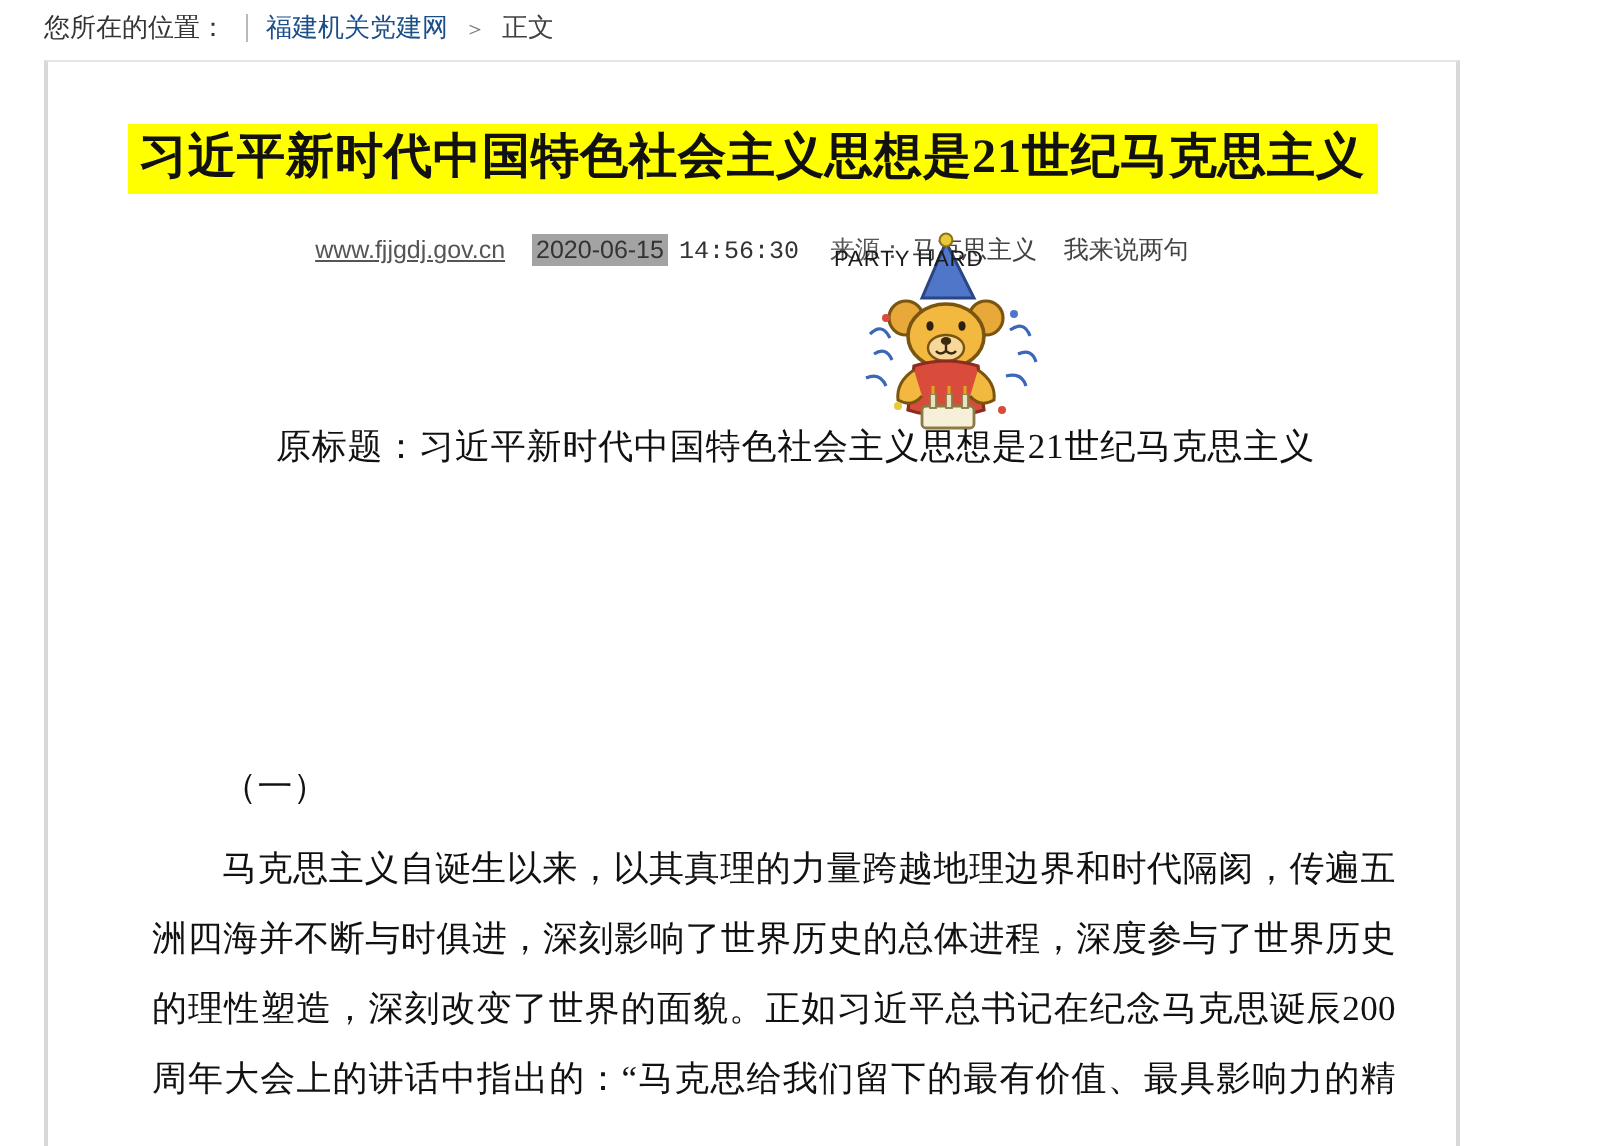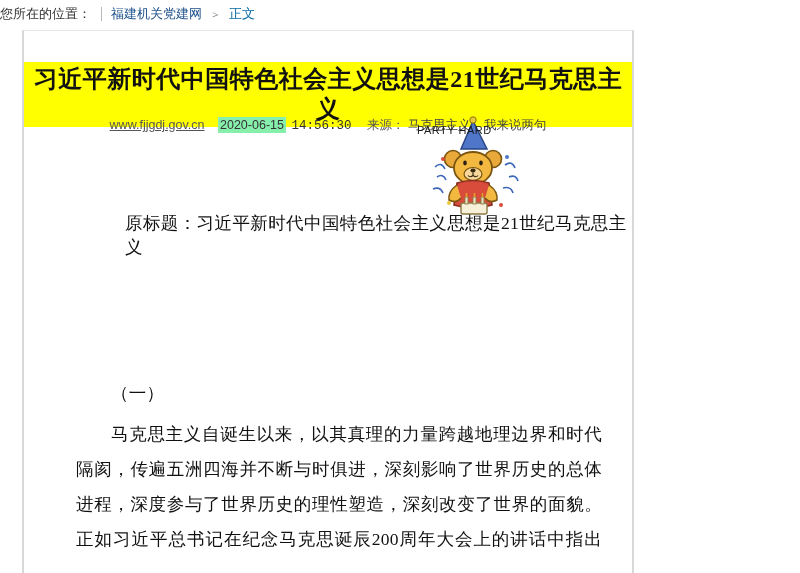--- a/index.html
+++ b/index.html
@@ -22,46 +22,47 @@
     left: 0; top: 0;
     width: 800px;
     height: 28px;
     display: flex;
     align-items: center;
     font-size: 13px;
     color: #333;
     font-family: "Liberation Sans", "DejaVu Sans", sans-serif;
     background: #ffffff;
     box-sizing: border-box;
+    padding-left: 22px;
   }
   .breadcrumb-bar .bc-sep-bar {
     display: inline-block;
     width: 1px;
     height: 14px;
     background: #b9b9b9;
     margin: 0 9px 0 10px;
   }
   .breadcrumb-bar .bc-link {
     color: #1a4f8a;
     text-decoration: none;
   }
   .breadcrumb-bar .bc-arrow {
     margin: 0 8px;
     color: #777;
     font-family: "DejaVu Sans", sans-serif;
     font-size: 11px;
   }
-  .breadcrumb-bar .bc-current { color: #0369a1; }
+  .breadcrumb-bar .bc-current { color: #404040; }
 
   
   .page-frame {
     position: absolute;
     left: 22px;
     top: 30px;
-    width: 612px;
+    width: 708px;
     height: 543px;
     border-left: 2px solid #d8d8d8;
     border-right: 2px solid #d8d8d8;
     border-top: 1px solid #e6e6e6;
     box-sizing: border-box;
     background: #ffffff;
   }
   .page-inner {
     position: relative;
     width: 100%;
@@ -96,21 +97,21 @@
     font-size: 12.5px;
     color: #444;
     font-family: "Liberation Sans", "DejaVu Sans", sans-serif;
     white-space: nowrap;
   }
   .byline .site {
     color: #555;
     text-decoration: underline;
   }
   .byline .datepart {
-    background: #86efac;
+    background: #a3a3a3;
     padding: 1px 2px;
     color: #333;
   }
   .byline .timepart {
     color: #333;
     padding: 1px 2px;
     font-family: Liberation Mono, monospace;
   }
   .byline .seg {
     margin: 0 5px;
@@ -134,21 +135,21 @@
     font-family: Liberation Sans, sans-serif;
     font-size: 11px;
     letter-spacing: 0.5px;
     color: #1b1b1b;
     white-space: nowrap;
   }
 
   
   .orig-title {
     position: absolute;
-    left: 101px;
+    left: 114px;
     top: 180px;
     font-size: 17.5px;
     color: #111;
     letter-spacing: 0.4px;
   }
 
   .para {
     position: absolute;
     left: 52px;
     right: 30px;

